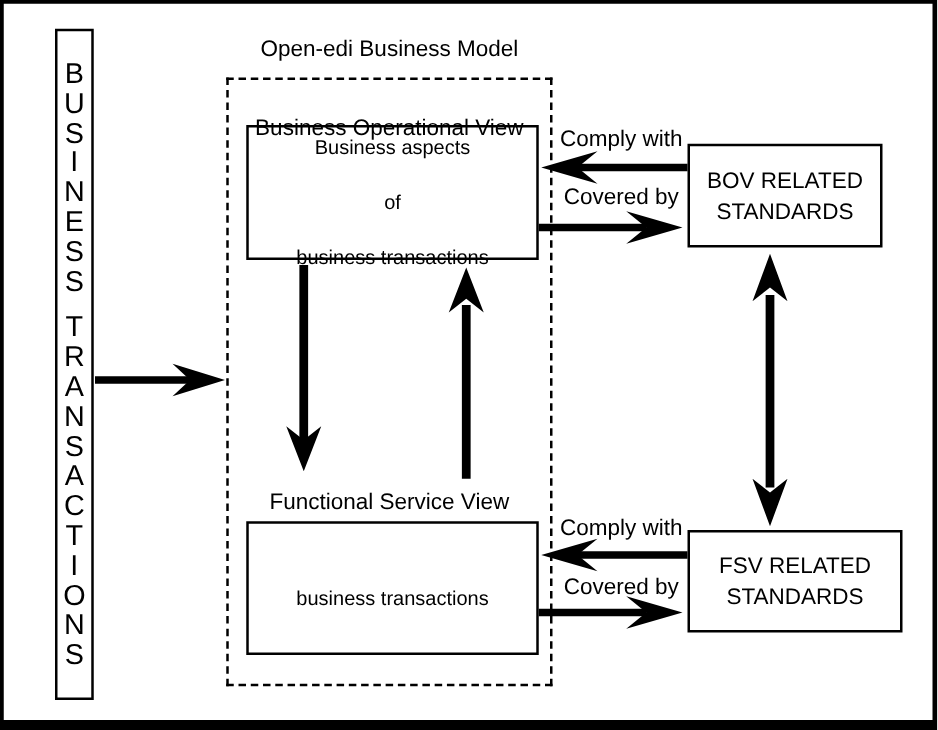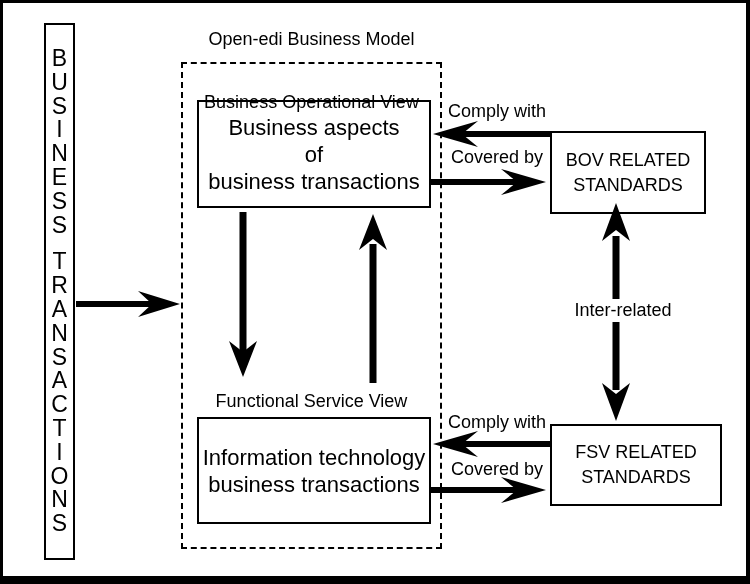--- a/index.html
+++ b/index.html
@@ -9,21 +9,21 @@
   }
   .frame{
     position:absolute;inset:0;box-sizing:border-box;
     border-style:solid;border-color:#000;border-width:3px 4px 8px 3px;
     pointer-events:none;z-index:5;
   }
   .box{position:absolute;box-sizing:border-box;border:2px solid #000;background:#fff;z-index:1;}
   .dashedbox{position:absolute;box-sizing:border-box;border:2px dashed #000;z-index:1;}
   .ccol{display:flex;flex-direction:column;align-items:center;justify-content:center;text-align:center;}
   .label{position:absolute;font-size:18px;line-height:21px;text-align:center;z-index:3;}
-  .line{font-size:22px;line-height:27px;white-space:nowrap;}
+  .line{font-size:16px;line-height:27px;white-space:nowrap;margin-top:17px;}
   .stdline{font-size:18px;line-height:25px;white-space:nowrap;}
   .vbox{padding:0;}
   .vletter{font-size:23px;line-height:23.8px;height:23.8px;text-align:center;}
   .vspace{height:13px;}
   .arrows{position:absolute;left:0;top:0;z-index:2;}
   .arrows line{stroke:#000;}
   .arrows polygon{fill:#000;stroke:none;}
   .whitebg{background:#fff;padding:1px 0;}
 </style>
 </head>
@@ -64,39 +64,37 @@
 
   <div class="box ccol" style="left:197px;top:100px;width:234px;height:108px;">
     <div class="line">Business aspects</div>
     <div class="line">of</div>
     <div class="line">business transactions</div>
   </div>
 
   <div class="label" style="left:181px;top:391px;width:261px;">Functional Service View</div>
 
   <div class="box ccol" style="left:197px;top:417px;width:234px;height:107px;">
-    <div class="line">Information technology</div>
     <div class="line">business transactions</div>
   </div>
 
-  <div class="box ccol" style="left:550px;top:115px;width:156px;height:83px;margin-top:16px;">
+  <div class="box ccol" style="left:550px;top:115px;width:156px;height:83px;">
     <div class="stdline">BOV RELATED</div>
     <div class="stdline">STANDARDS</div>
   </div>
 
   <div class="box ccol" style="left:550px;top:424px;width:172px;height:82px;">
     <div class="stdline">FSV RELATED</div>
     <div class="stdline">STANDARDS</div>
   </div>
 
   <div class="label" style="left:441px;top:101px;width:112px;">Comply with</div>
   <div class="label" style="left:441px;top:147px;width:112px;">Covered by</div>
   <div class="label" style="left:441px;top:412px;width:112px;">Comply with</div>
   <div class="label" style="left:441px;top:459px;width:112px;">Covered by</div>
-  <div class="label whitebg" style="left:564px;top:299px;width:118px;">Inter-related</div>
 
   <svg class="arrows" width="750" height="584" viewBox="0 0 750 584">
     <g>
       <line x1="76" y1="304" x2="152" y2="304" stroke-width="6"></line>
       <polygon points="180,304 138,291 152,304 138,317"></polygon>
     </g>
     <g>
       <line x1="243" y1="212" x2="243" y2="352" stroke-width="7"></line>
       <polygon points="243,377 229,341 243,352 257,341"></polygon>
     </g>

